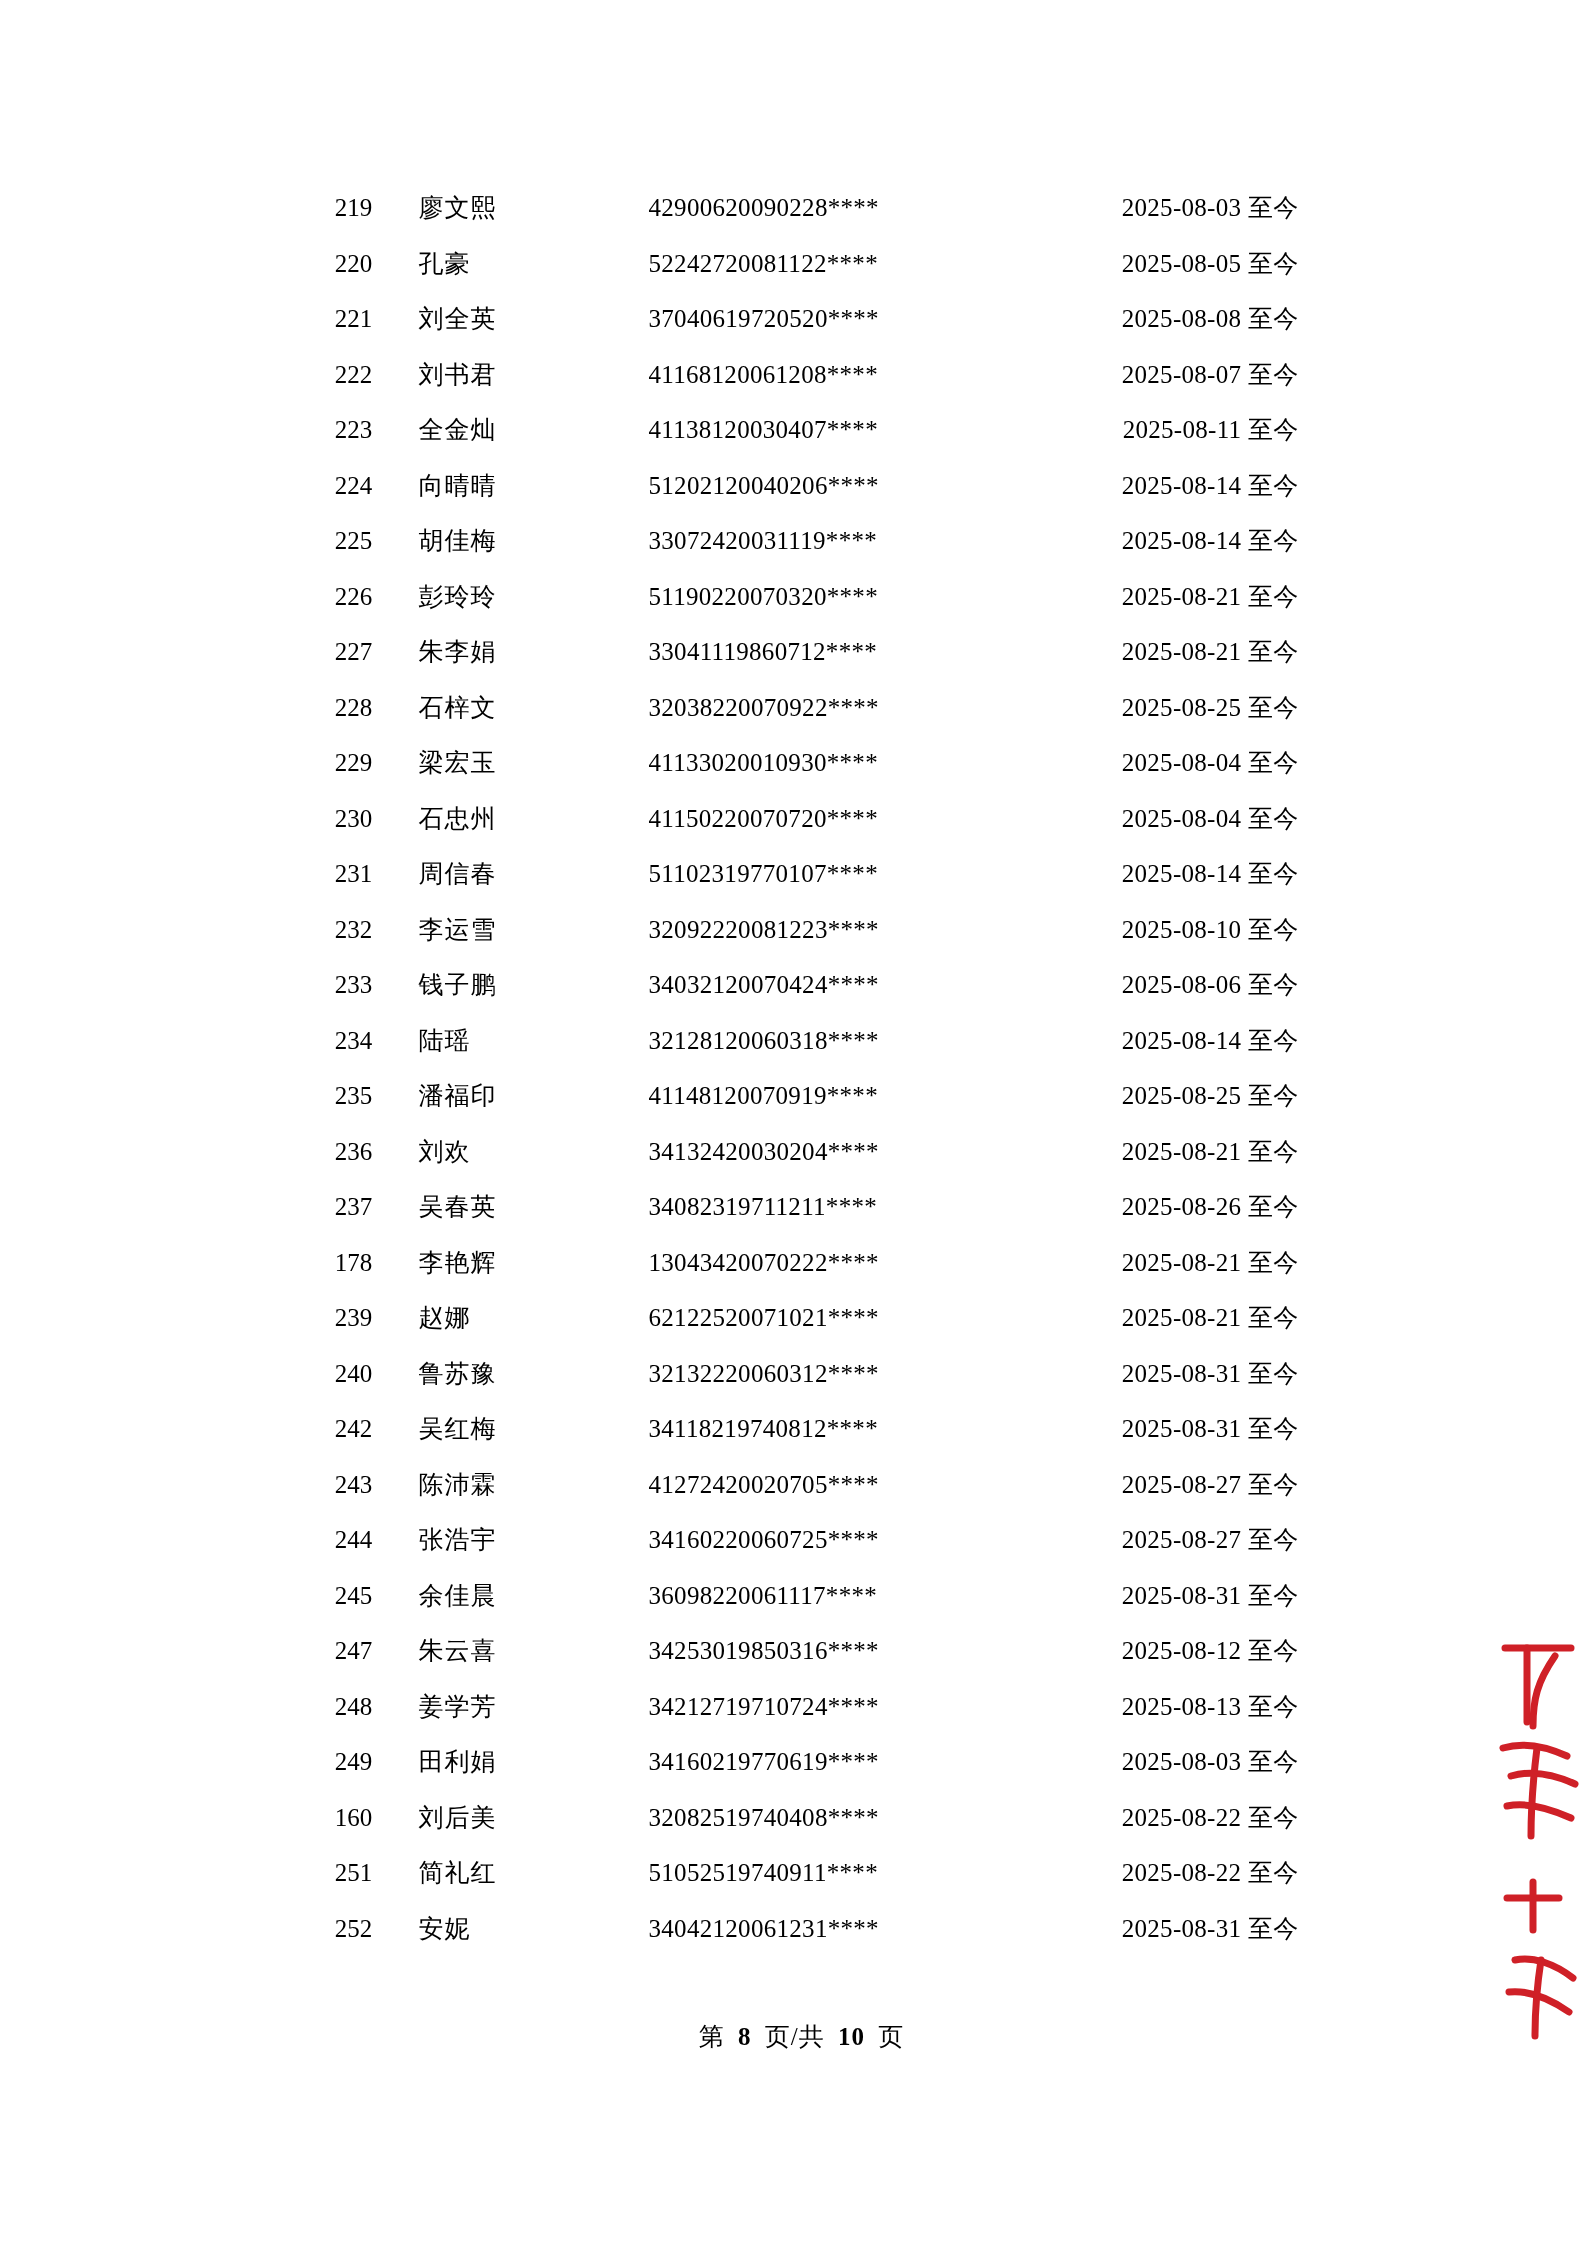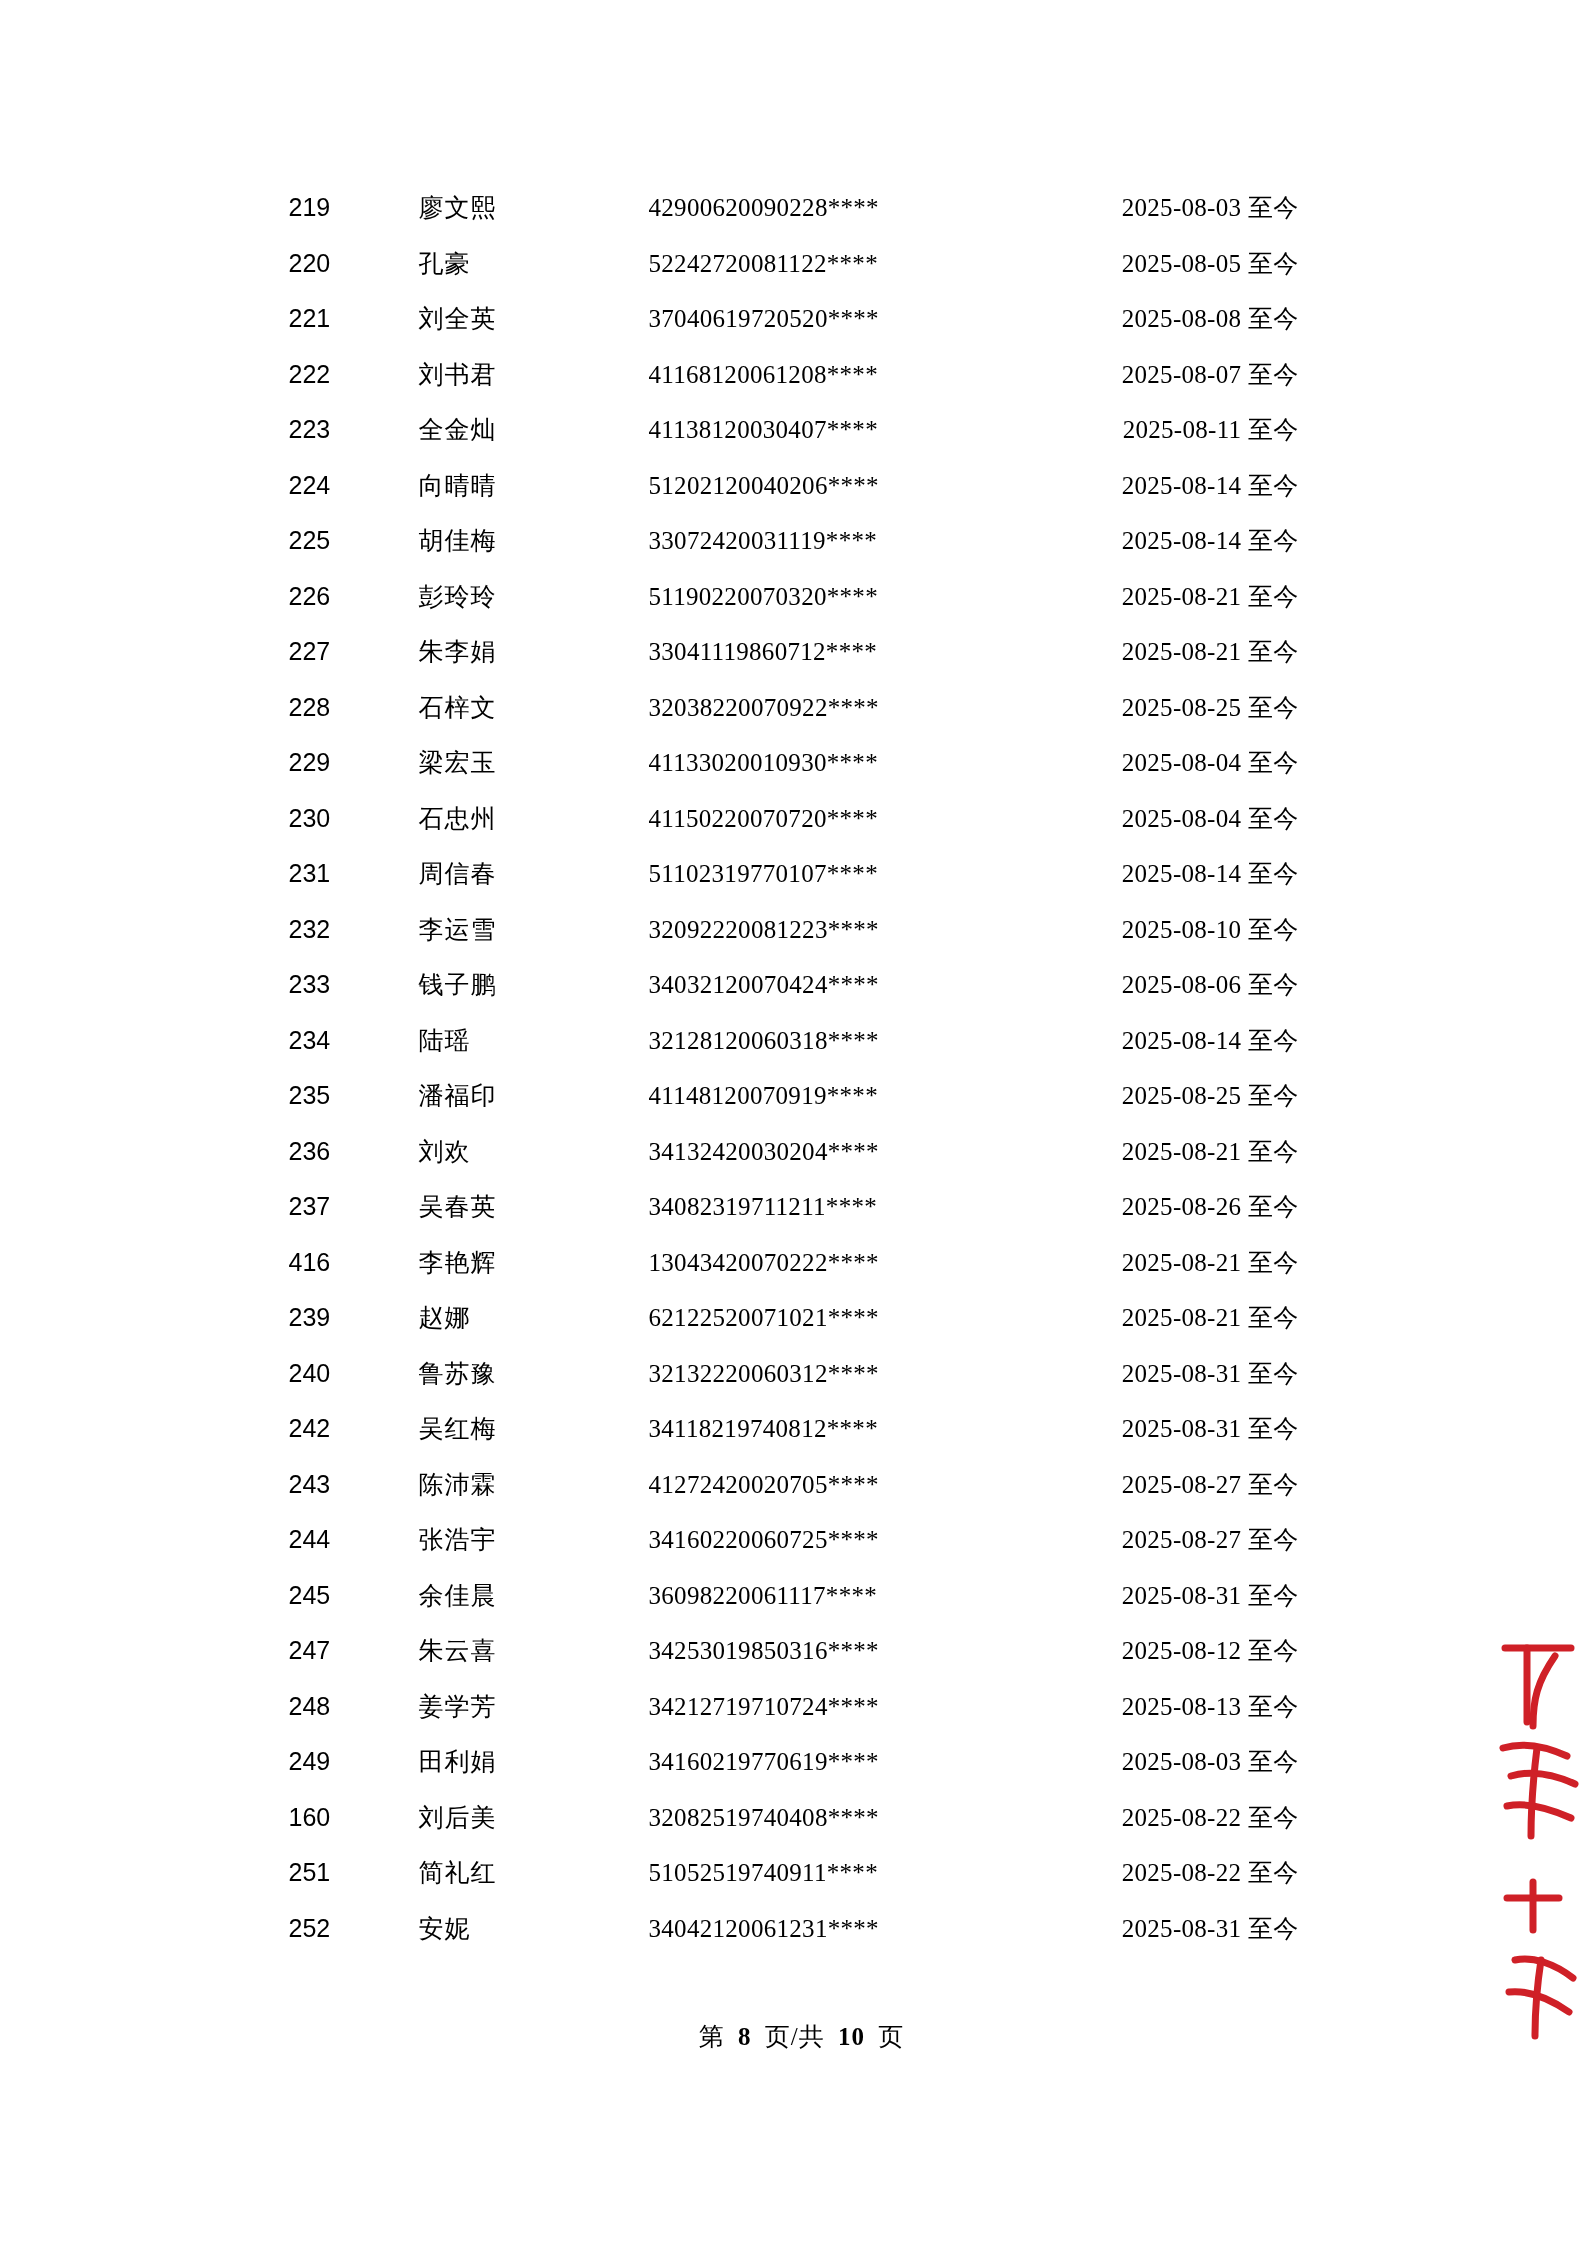--- a/index.html
+++ b/index.html
@@ -41,21 +41,22 @@
     padding: 0;
     height: 55.5px;
     font-size: 25px;
     line-height: 55.5px;
     white-space: nowrap;
     vertical-align: middle;
   }
 
   td.col-index {
     width: 130px;
-    font-family: Liberation Sans, sans-serif;
+    text-align: center;
+    font-family: Liberation Serif, serif;
   }
   td.col-name {
     width: 230px;
     letter-spacing: 1px;
   }
   td.col-id {
     width: 320px;
     text-align: left;
     padding-left: 10px;
     font-family: "Liberation Serif", "DejaVu Serif", serif;
@@ -210,21 +211,21 @@
             <td class="col-id">34132420030204****</td>
             <td class="col-period">2025-08-21 至今</td>
           </tr>
           <tr>
             <td class="col-index">237</td>
             <td class="col-name">吴春英</td>
             <td class="col-id">34082319711211****</td>
             <td class="col-period">2025-08-26 至今</td>
           </tr>
           <tr>
-            <td class="col-index">416</td>
+            <td class="col-index">178</td>
             <td class="col-name">李艳辉</td>
             <td class="col-id">13043420070222****</td>
             <td class="col-period">2025-08-21 至今</td>
           </tr>
           <tr>
             <td class="col-index">239</td>
             <td class="col-name">赵娜</td>
             <td class="col-id">62122520071021****</td>
             <td class="col-period">2025-08-21 至今</td>
           </tr>

